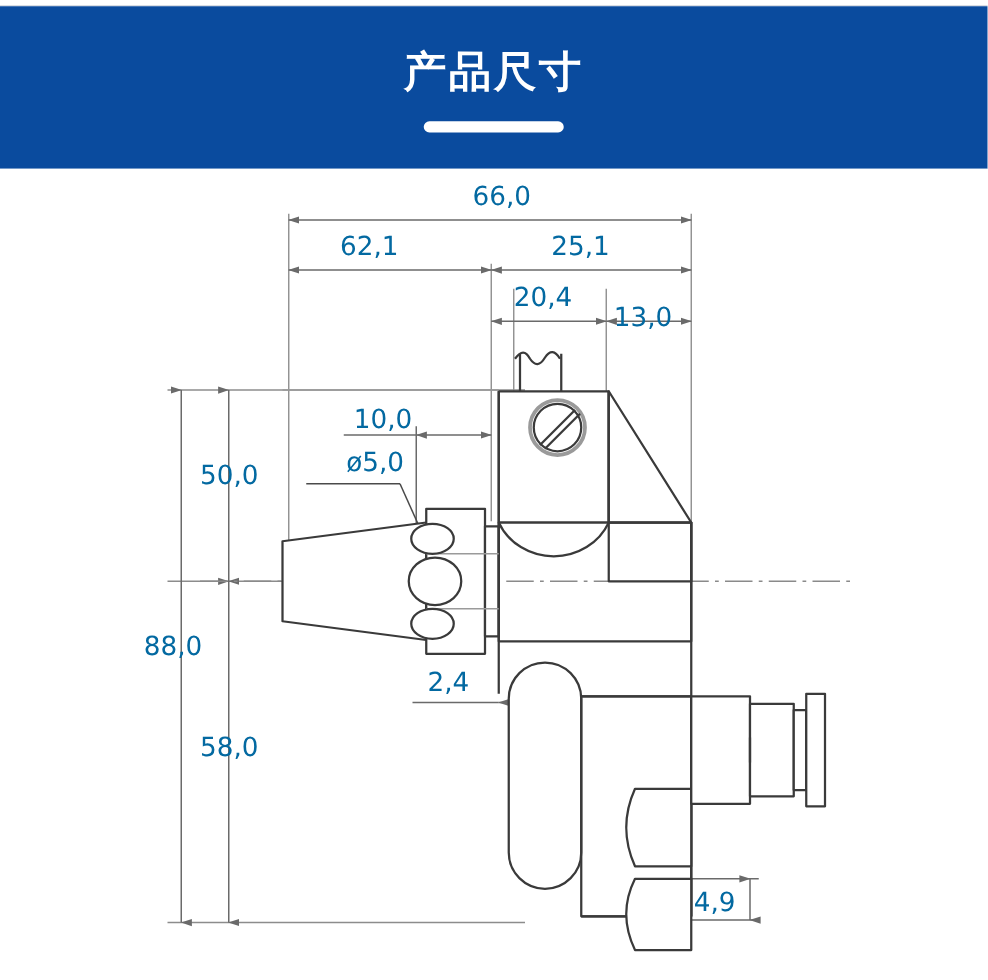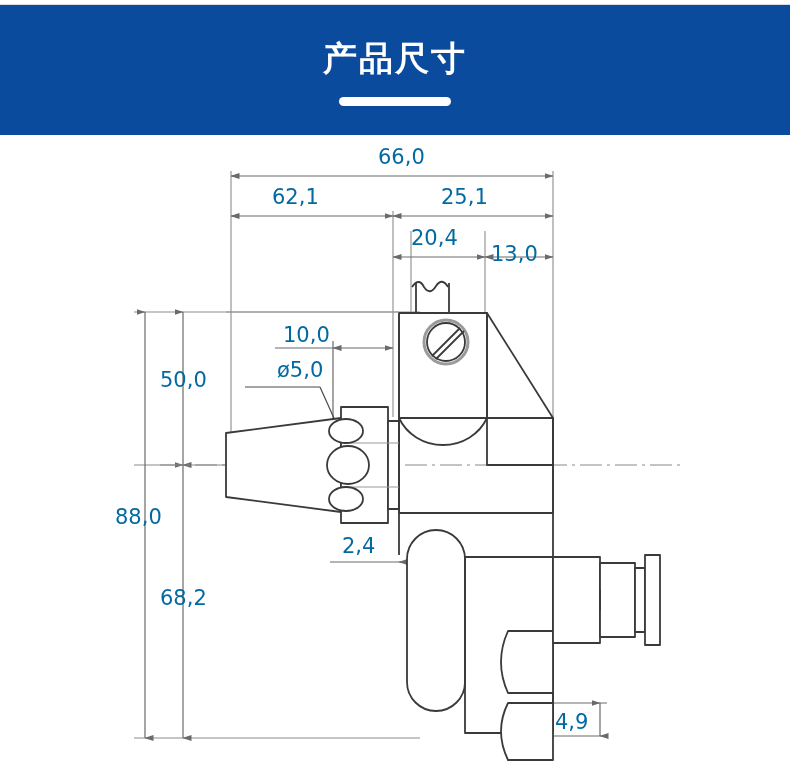--- a/index.html
+++ b/index.html
@@ -239,21 +239,21 @@
     <div class="dim" style="left:441px; top:52px;">25,1</div>
 
     <div class="dim" style="left:411px; top:93px;">20,4</div>
 
     <div class="dim" style="left:491px; top:109px;">13,0</div>
 
     <div class="dim" style="left:160px; top:235px;">50,0</div>
 
     <div class="dim" style="left:115px; top:372px;">88,0</div>
 
-    <div class="dim" style="left:160px; top:453px;">68,2</div>
+    <div class="dim" style="left:160px; top:453px;">58,0</div>
 
     <div class="dim" style="left:283px; top:190px;">10,0</div>
 
     <div class="dim" style="left:245px; top:225px;margin-left:32px;">ø5,0</div>
 
     <div class="dim" style="left:342px; top:401px;">2,4</div>
 
     <div class="dim" style="left:555px; top:577px;">4,9</div>
 
   </div>

